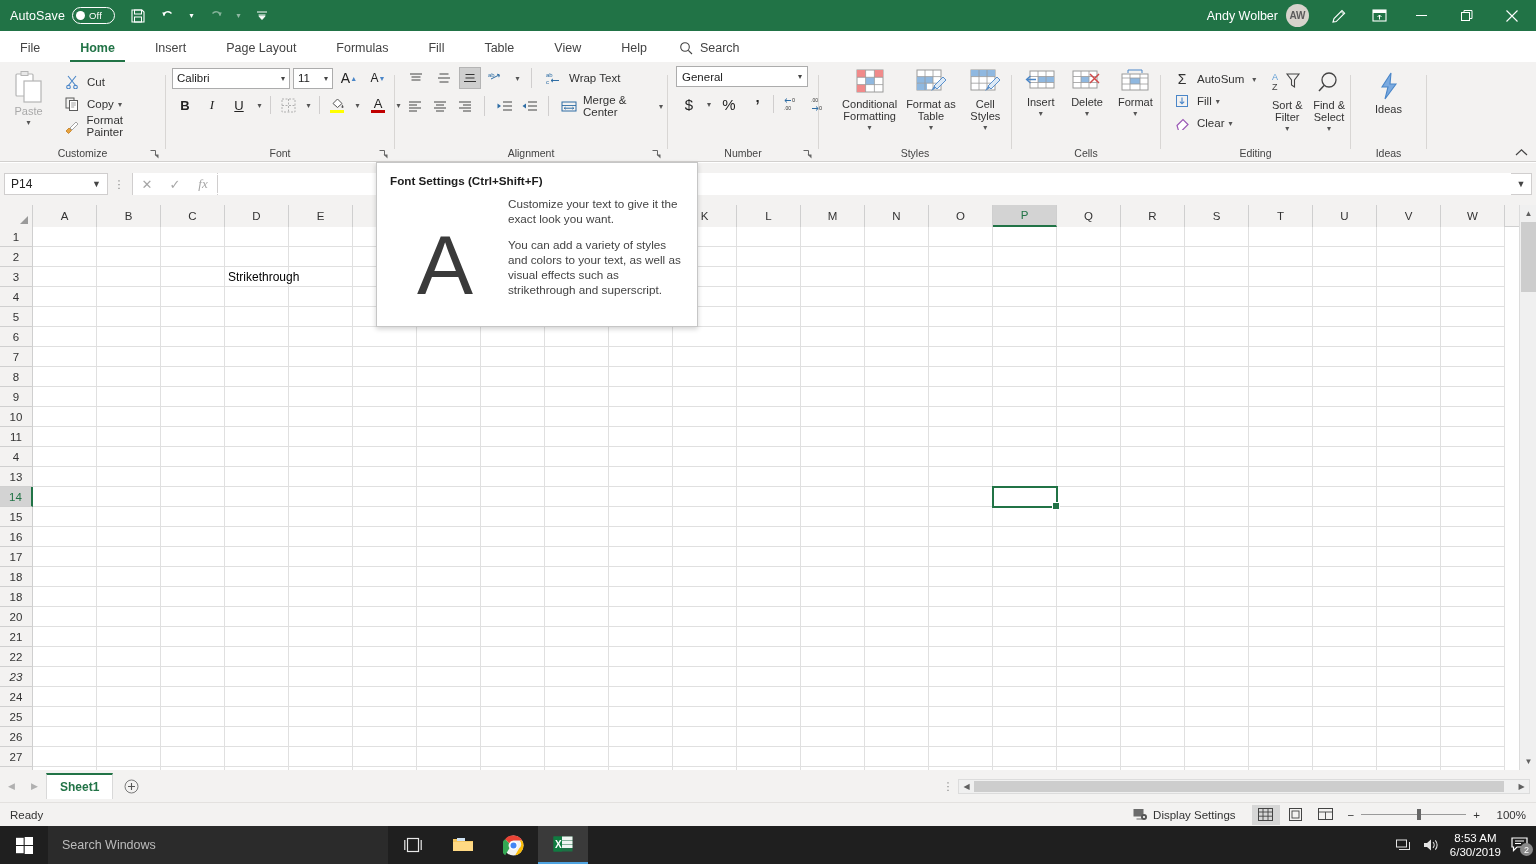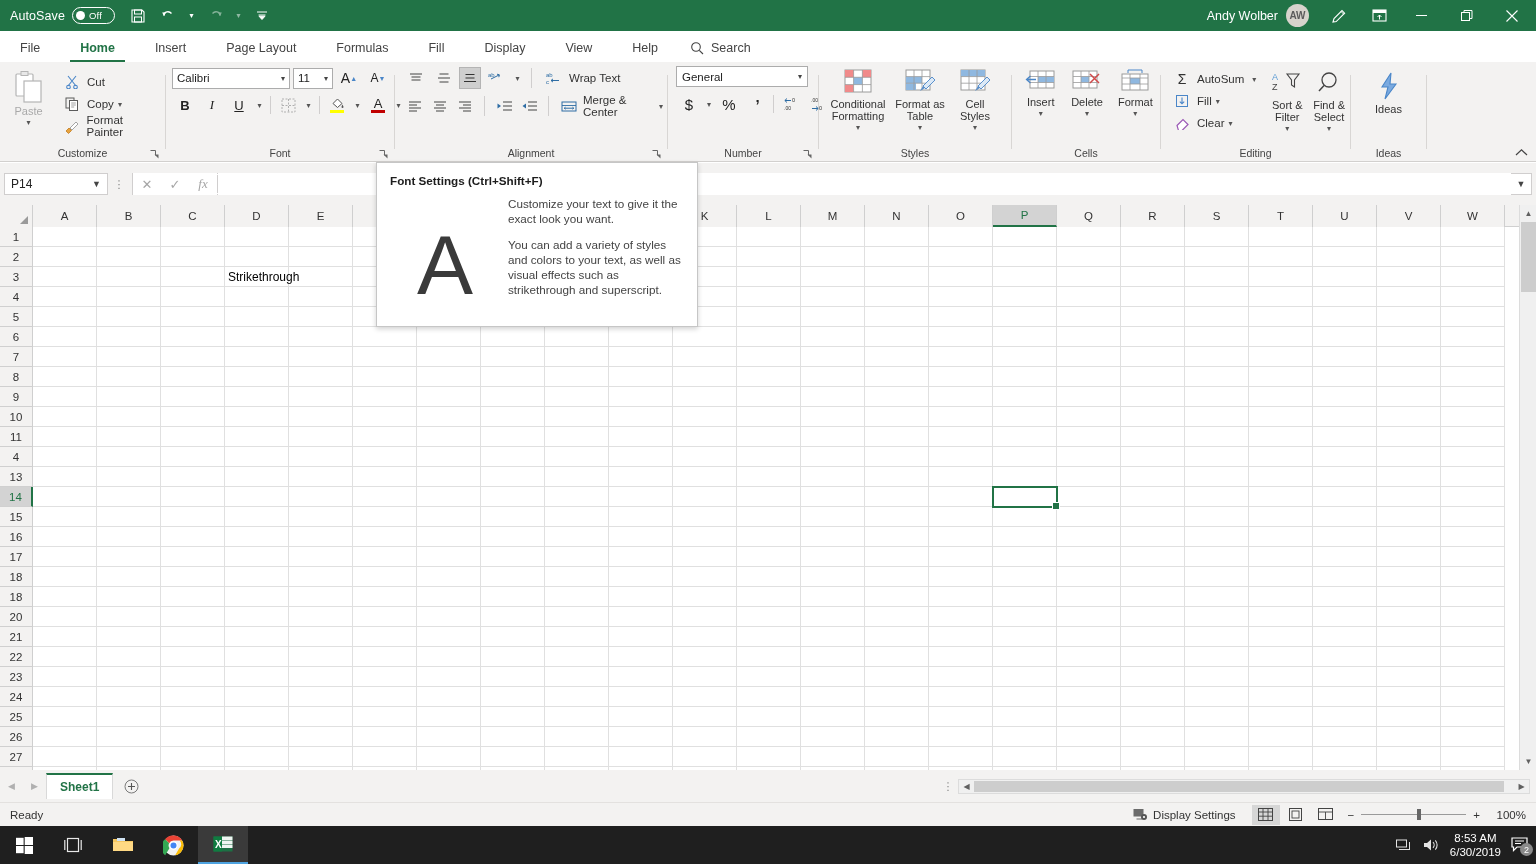--- a/index.html
+++ b/index.html
@@ -312,21 +312,21 @@
     </div>
   </div>
 
   <div class="tabbar">
     <div class="tab">File</div>
     <div class="tab active">Home</div>
     <div class="tab">Insert</div>
     <div class="tab">Page Layout</div>
     <div class="tab">Formulas</div>
     <div class="tab">Fill</div>
-    <div class="tab">Display</div>
+    <div class="tab">Table</div>
     <div class="tab">View</div>
     <div class="tab">Help</div>
     <div class="tabsearch">
       <span>
         <svg width="14" height="14" viewBox="0 0 14 14">
             <circle cx="6" cy="6" r="4.3" fill="none" stroke="#444" stroke-width="1.1"></circle>
             <path d="M9.3 9.3L13 13" stroke="#444" stroke-width="1.1"></path>
           </svg>
       </span>
       <span>Search</span>
@@ -575,21 +575,21 @@
         <svg width="9" height="9" viewBox="0 0 9 9">
             <path d="M0.5 0.5h5v5" fill="none" stroke="#666" stroke-width="1"></path>
             <path d="M8.5 8.5L4.5 4.5h4z" fill="#666"></path>
           </svg>
       </div>
     </div>
     <div class="group-sep"></div>
 
     <div class="group" style="width:192px;">
       <div class="group-body" style="padding-left:6px;">
-        <div class="big-btn" style="width:66px;">
+        <div class="big-btn" style="width:66px;margin-left:12px;">
           <span>
             <svg width="34" height="28" viewBox="0 0 34 28">
                 <rect x="4" y="2" width="26" height="22" fill="#fff" stroke="#9a9a9a" stroke-width="1"></rect>
                 <rect x="4" y="2" width="8.6" height="7.3" fill="#f08a8a"></rect>
                 <rect x="21.4" y="2" width="8.6" height="7.3" fill="#f08a8a"></rect>
                 <rect x="12.6" y="9.3" width="8.8" height="7.3" fill="#8fb8e0"></rect>
                 <rect x="4" y="16.6" width="8.6" height="7.4" fill="#f08a8a"></rect>
                 <path d="M12.6 2v22M21.4 2v22M4 9.3h26M4 16.6h26" stroke="#9a9a9a" stroke-width=".8"></path>
               </svg>
           </span>
@@ -808,21 +808,21 @@
         <div class="rowcell" style="height: 20px;">13</div>
         <div class="rowcell sel" style="height: 20px;">14</div>
         <div class="rowcell" style="height: 20px;">15</div>
         <div class="rowcell" style="height: 20px;">16</div>
         <div class="rowcell" style="height: 20px;">17</div>
         <div class="rowcell" style="height: 20px;">18</div>
         <div class="rowcell" style="height: 20px;">18</div>
         <div class="rowcell" style="height: 20px;">20</div>
         <div class="rowcell" style="height: 20px;">21</div>
         <div class="rowcell" style="height: 20px;">22</div>
-        <div class="rowcell" style="height: 20px;">23</div>
+        <div class="rowcell" style="height: 20px; font-style: italic;">23</div>
         <div class="rowcell" style="height: 20px;">24</div>
         <div class="rowcell" style="height: 20px;">25</div>
         <div class="rowcell" style="height: 20px;">26</div>
         <div class="rowcell" style="height: 20px;">27</div>
         <div class="rowcell" style="height: 20px;">28</div>
       </div>
     <div class="cells" id="cells">
         <div class="row">
           <div class="cell" style="width: 64px;"></div>
           <div class="cell" style="width: 64px;"></div>
@@ -1609,20 +1609,23 @@
 
   <div class="taskbar">
     <div class="start">
       <svg width="17" height="17" viewBox="0 0 17 17">
           <rect x="0" y="0.8" width="7.6" height="7.2" fill="#fff"></rect>
           <rect x="8.7" y="0" width="8.3" height="8" fill="#fff"></rect>
           <rect x="0" y="9" width="7.6" height="7.2" fill="#fff"></rect>
           <rect x="8.7" y="9" width="8.3" height="8" fill="#fff"></rect>
         </svg>
     </div>
+    <div class="tb-search">
+      <span>Search Windows</span>
+    </div>
     <div class="tb-app">
       <svg width="20" height="16" viewBox="0 0 20 16">
           <rect x="4.5" y="1.5" width="11" height="13" fill="none" stroke="#e8e8e8" stroke-width="1.2"></rect>
           <path d="M1.8 3v10M18.2 3v10" stroke="#e8e8e8" stroke-width="1.2"></path>
         </svg>
     </div>
     <div class="tb-app">
       <svg width="22" height="18" viewBox="0 0 22 18">
           <path d="M1 3h7l2 2h11v10H1z" fill="#f5c761"></path>
           <path d="M1 6h20v9H1z" fill="#ffd984"></path>

